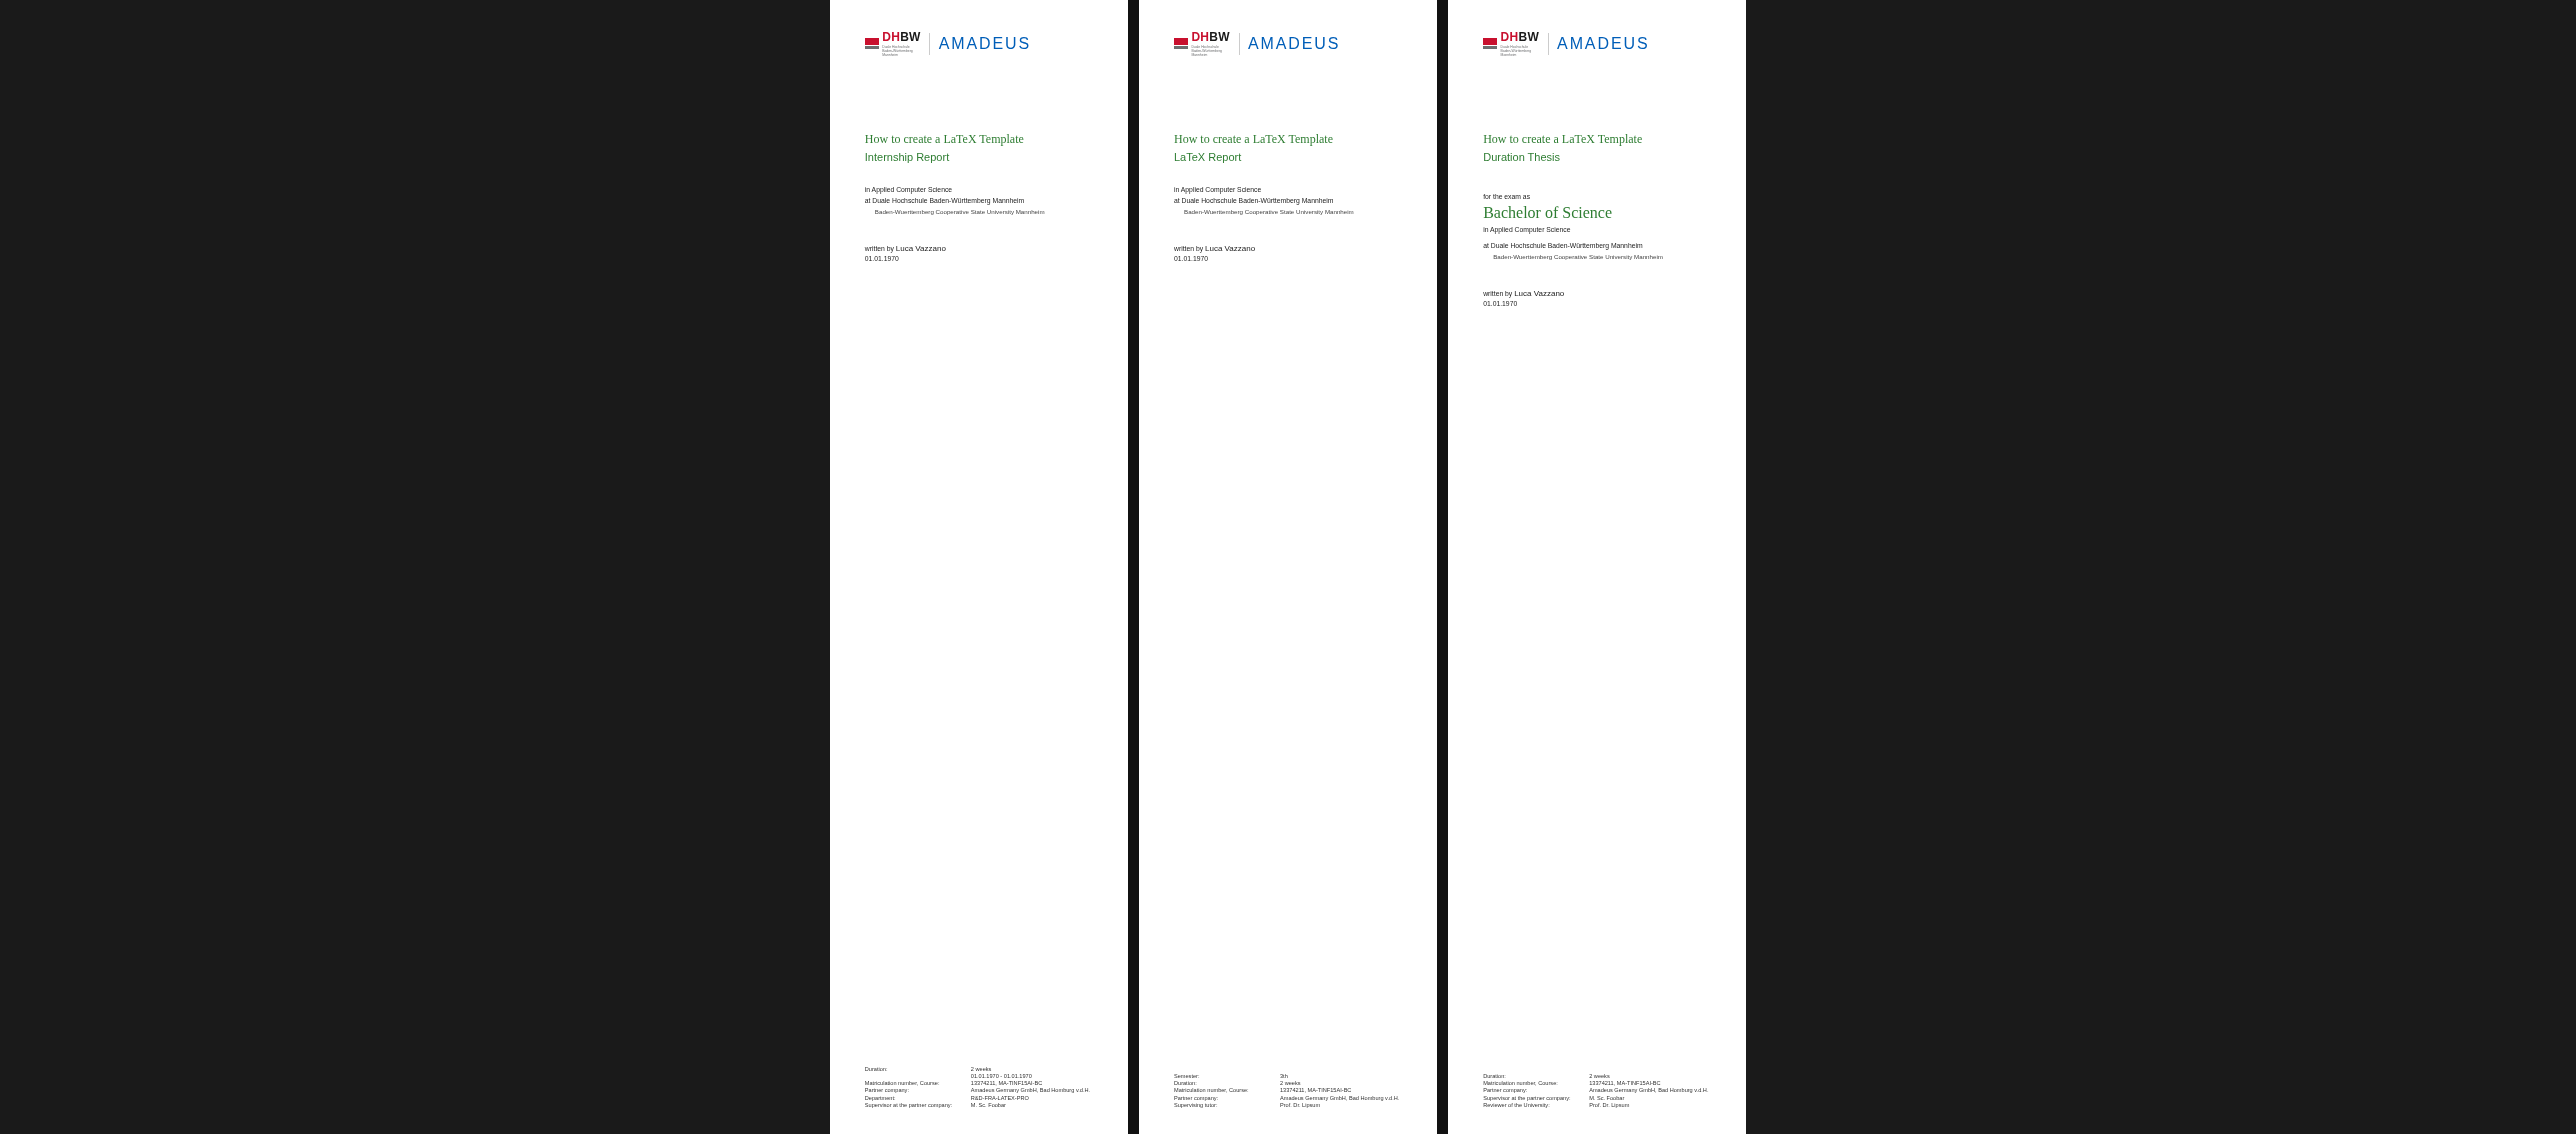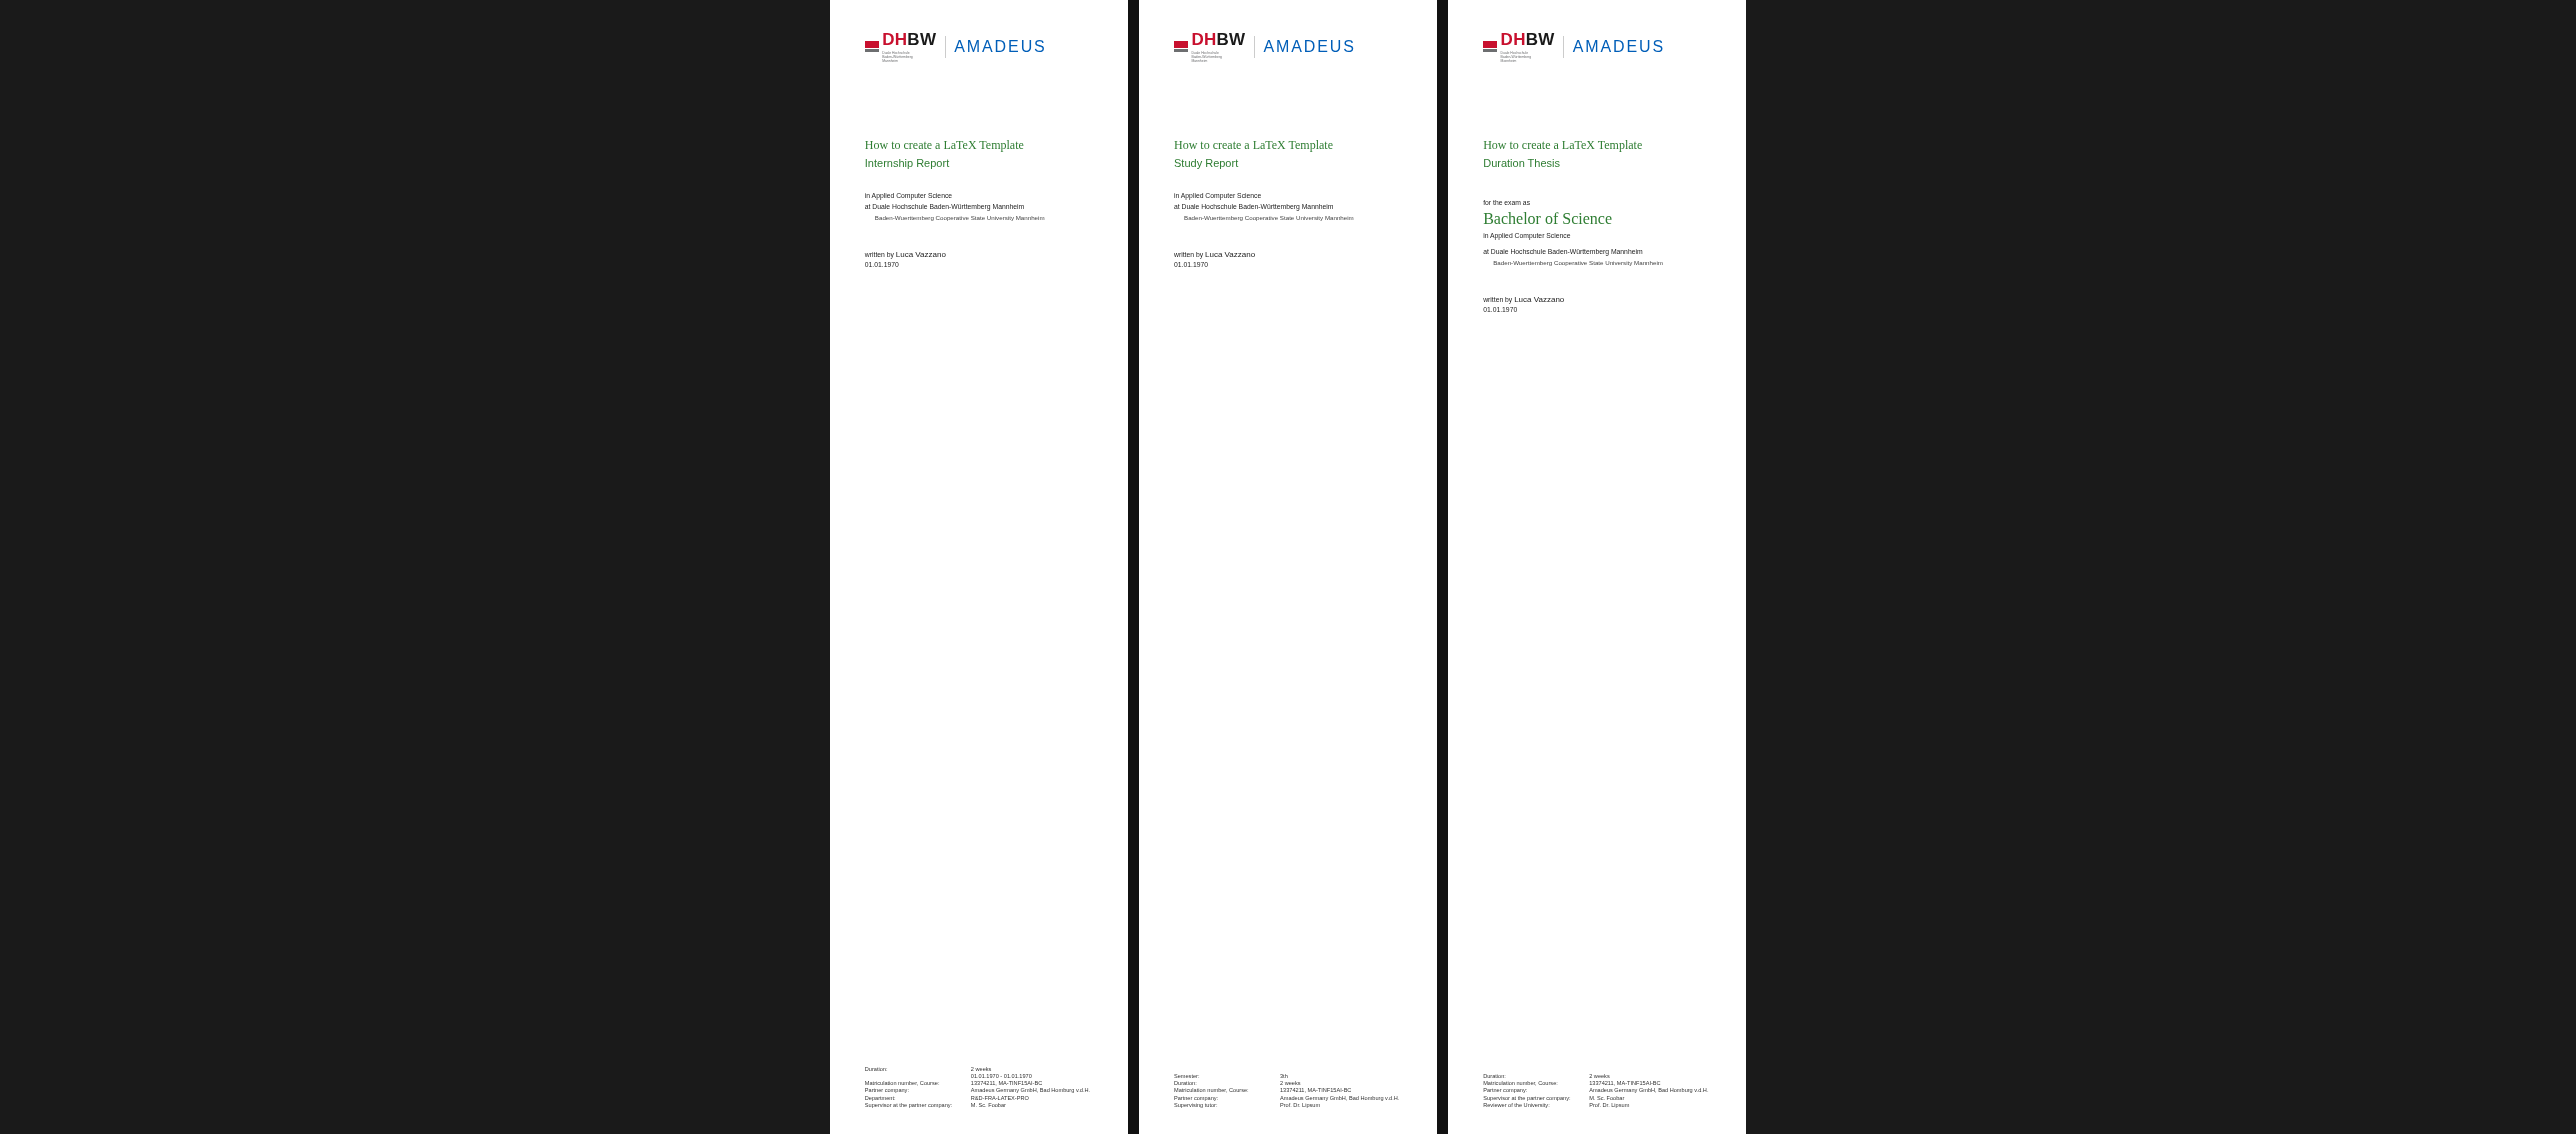--- a/index.html
+++ b/index.html
@@ -48,21 +48,21 @@
       height: 6.2px;
       background: #c8102e;
     }
     .dhbw-icon .gray-block {
       width: 13.7px;
       height: 3.7px;
       background: #6d6e70;
     }
     .dhbw-text {
       font-family: Arial, sans-serif;
-      font-size: 17px;
+      font-size: 12px;
       font-weight: 900;
       letter-spacing: 0.3px;
     }
     .dhbw-text .dh {
       color: #c8102e;
     }
     .dhbw-text .bw {
       color: #1a1a1a;
     }
     .dhbw-subtext {
@@ -257,21 +257,21 @@
           <span>Baden-Württemberg</span><br>
           <span>Mannheim</span>
         </div>
       </div>
     </div>
     <div class="logo-divider"></div>
     <div class="amadeus-logo">aMaDeus</div>
   </div>
 
   <div class="main-title">How to create a LaTeX Template</div>
-  <div class="doc-type">Study Report</div>
+  <div class="doc-type">LaTeX Report</div>
 
   <div class="section">
     <p>in Applied Computer Science</p>
     <p>at Duale Hochschule Baden-Württemberg Mannheim</p>
     <p class="indent">Baden-Wuerttemberg Cooperative State University Mannheim</p>
   </div>
 
   <div class="written-by">
     <p>written by <strong class="author-name">Luca Vazzano</strong></p>
   </div>

